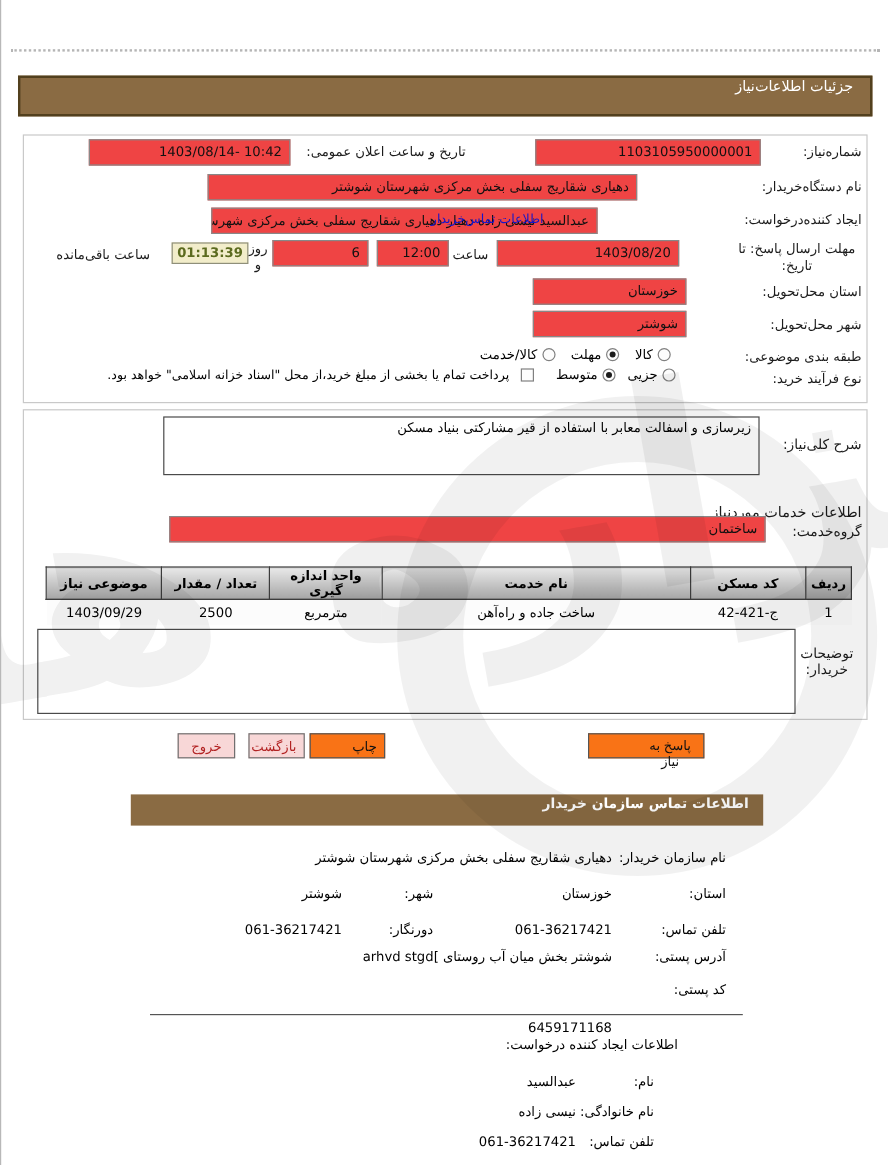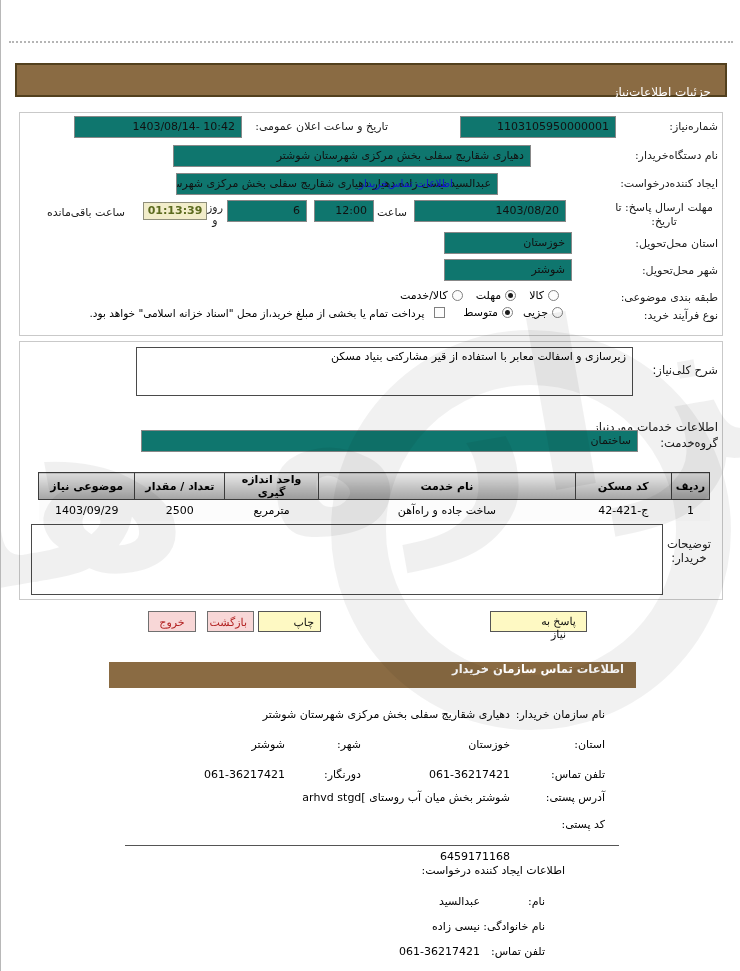--- a/index.html
+++ b/index.html
@@ -4,59 +4,59 @@
 <style>
   * { box-sizing: border-box; }
   html,body { margin:0; padding:0; background:#fff; }
   body { font-family:"DejaVu Sans", sans-serif; }
   .page { position:relative; width:740px; height:971px; background:#ffffff;
           direction:rtl; overflow:hidden; border-left:1px solid #b8b8b8; }
   .abs { position:absolute; }
   .lbl { font-size:11px; color:#1c1c1c; text-align:center; line-height:14px; white-space:nowrap; }
   .wrap { white-space:normal; }
   .blbl { font-weight:normal; }
-  .inp { position:absolute; background:#0f766e; border:1px solid #888;
+  .inp { position:absolute; background:#ef4444; border:1px solid #888;
          font-size:11px; color:#111; padding:3px 6px 0 4px; height:22px;
          text-align:right; overflow:hidden; white-space:nowrap; }
   .ltr { direction:ltr; unicode-bidi:isolate; }
   .bar { background:#8a6b43; color:#fff; text-align:right; }
   .radio { display:inline-block; width:11px; height:11px; border:1px solid #808080;
            border-radius:50%; background:#fdfdfd; flex:0 0 auto; }
   .radio.sel::after { content:""; display:block; width:5px; height:5px; margin:2px;
            border-radius:50%; background:#1c1c1c; }
   .cbx { display:inline-block; width:11px; height:11px; border:1px solid #808080;
          background:#fdfdfd; flex:0 0 auto; }
   .opt { display:flex; align-items:center; gap:4px; white-space:nowrap; }
   .btn { position:absolute; height:21px; border:1px solid #555; font-size:11px;
          text-align:center; padding-top:3px; cursor:pointer; }
-  .btn.green { background:#fef9c3; color:#111;padding-left:46px; }
+  .btn.green { background:#f97316; color:#111;padding-left:46px; }
   .btn.pink  { background:#f8d7d7; color:#b22222; border-color:#707070; }
   .thead th { border:1px solid #3c3c3c; background:linear-gradient(#e8e8e8,#a5a5a5);
          font-size:11px; font-weight:bold; height:22px; padding:0 4px; }
   .tbody td { font-size:11px; height:21px; background:#fcfcfc; text-align:center; padding:0 4px; }
   .clab { position:absolute; font-size:11px; font-weight:normal; white-space:nowrap; }
   .cval { position:absolute; font-size:11px; white-space:nowrap; }
   .watermark { position:absolute; pointer-events:none; z-index:5; color:#000; opacity:0.055; }
 </style>
 </head>
 <body>
 
 <div class="page">
 
   <div class="abs" style="left:8px; top:41px; width:724px; border-top:2px dotted #b5b5b5;"></div>
 
   <div class="abs bar" style="left:14px; top:63px; width:712px; height:34px; border:2px solid #52401e;
-              font-size:12px; padding:20px 14px 0 0;">
+              font-size:12px; padding:0 14px 0 0;">
     <span>جزئیات اطلاعات‌نیاز</span>
   </div>
 
   <div class="abs" style="left:18px; top:112px; width:704px; height:224px; border:1px solid #c9c9c9;"></div>
 
   <div class="abs lbl" style="right:22px; top:120px;">شماره‌نیاز:</div>
-  <div class="inp ltr" style="left:445px; top:116px; width:156px;margin-left:14px;">1103105950000001</div>
+  <div class="inp ltr" style="left:445px; top:116px; width:188px;">1103105950000001</div>
   <div class="abs lbl" style="right:352px; top:120px;">تاریخ و ساعت اعلان عمومی:</div>
   <div class="inp ltr" style="left:73px; top:116px; width:168px;">1403/08/14- 10:42</div>
 
   <div class="abs lbl" style="right:22px; top:149px;">نام دستگاه‌خریدار:</div>
   <div class="inp" style="left:172px; top:145px; width:358px;">دهیاری شقاریج سفلی بخش مرکزی شهرستان شوشتر</div>
 
   <div class="abs lbl" style="right:22px; top:177px;">ایجاد کننده‌درخواست:</div>
   <div class="inp" style="left:175px; top:173px; width:322px;">عبدالسید نیسی زاده دهیار دهیاری شقاریج سفلی بخش مرکزی شهرستان شوشتر</div>
   <a class="abs" style="left:358px; top:177px; font-size:10.5px; color:#1414cc; text-decoration:none; white-space:nowrap;">اطلاعات تماس‌خریدار</a>
 

